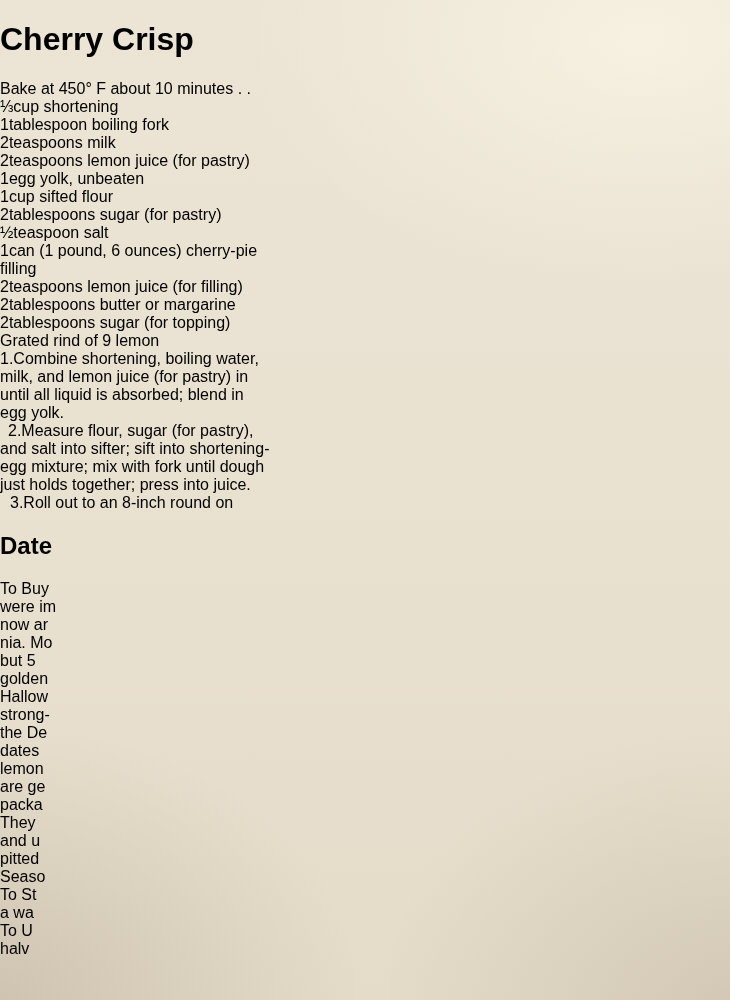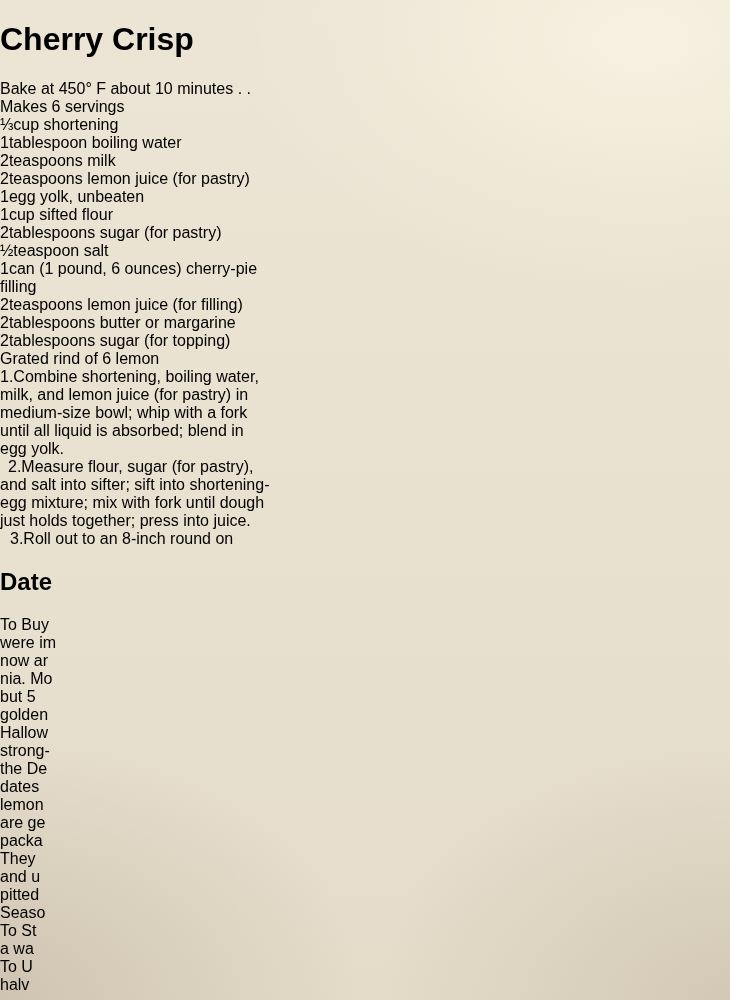--- a/index.html
+++ b/index.html
@@ -90,43 +90,41 @@
 <body>
 
 <div class="photo">
 
   <div class="binding"></div>
   <div class="gutter-shade"></div>
 
   <div class="left-col">
     <h1 class="title">Cherry Crisp</h1>
     <div class="tagline t1">Bake at 450° F about 10 minutes . .</div>
-    <div class="tagline t2">Makes 6 servings</div>
 
     <div class="ingredients">
       <div class="ing-row"><span class="qty">⅓</span><span class="ing-text">cup shortening</span></div>
-      <div class="ing-row"><span class="qty">1</span><span class="ing-text">tablespoon boiling water</span></div>
+      <div class="ing-row"><span class="qty">1</span><span class="ing-text">tablespoon boiling fork</span></div>
       <div class="ing-row"><span class="qty">2</span><span class="ing-text">teaspoons milk</span></div>
       <div class="ing-row"><span class="qty">2</span><span class="ing-text">teaspoons lemon juice (for pastry)</span></div>
       <div class="ing-row"><span class="qty">1</span><span class="ing-text">egg yolk, unbeaten</span></div>
       <div class="ing-row"><span class="qty">1</span><span class="ing-text">cup sifted flour</span></div>
       <div class="ing-row"><span class="qty">2</span><span class="ing-text">tablespoons sugar (for pastry)</span></div>
       <div class="ing-row"><span class="qty">½</span><span class="ing-text">teaspoon salt</span></div>
       <div class="ing-row"><span class="qty">1</span><span class="ing-text">can (1 pound, 6 ounces) cherry-pie</span></div>
       <div class="ing-row"><span class="qty"></span><span class="ing-text">filling</span></div>
       <div class="ing-row"><span class="qty">2</span><span class="ing-text">teaspoons lemon juice (for filling)</span></div>
       <div class="ing-row"><span class="qty">2</span><span class="ing-text">tablespoons butter or margarine</span></div>
       <div class="ing-row"><span class="qty">2</span><span class="ing-text">tablespoons sugar (for topping)</span></div>
-      <div class="ing-row"><span class="qty"></span><span class="ing-text">Grated rind of 6 lemon</span></div>
+      <div class="ing-row"><span class="qty"></span><span class="ing-text">Grated rind of 9 lemon</span></div>
     </div>
 
     <div class="steps">
       <div class="sline jl"><span class="num">1.</span><span>Combine shortening, boiling water,</span></div>
       <div class="sline jl">milk, and lemon juice (for pastry) in</div>
-      <div class="sline jl">medium-size bowl; whip with a fork</div>
       <div class="sline jl">until all liquid is absorbed; blend in</div>
       <div class="sline">egg yolk.</div>
 
       <div class="sline jl"><span class="num" style="margin-left:8px">2.</span><span>Measure flour, sugar (for pastry),</span></div>
       <div class="sline jl">and salt into sifter; sift into shortening-</div>
       <div class="sline jl">egg mixture; mix with fork until dough</div>
       <div class="sline">just holds together; press into juice.</div>
 
       <div class="sline jl"><span class="num" style="margin-left:10px">3.</span><span>Roll out to an 8-inch round on</span></div>
     </div>

